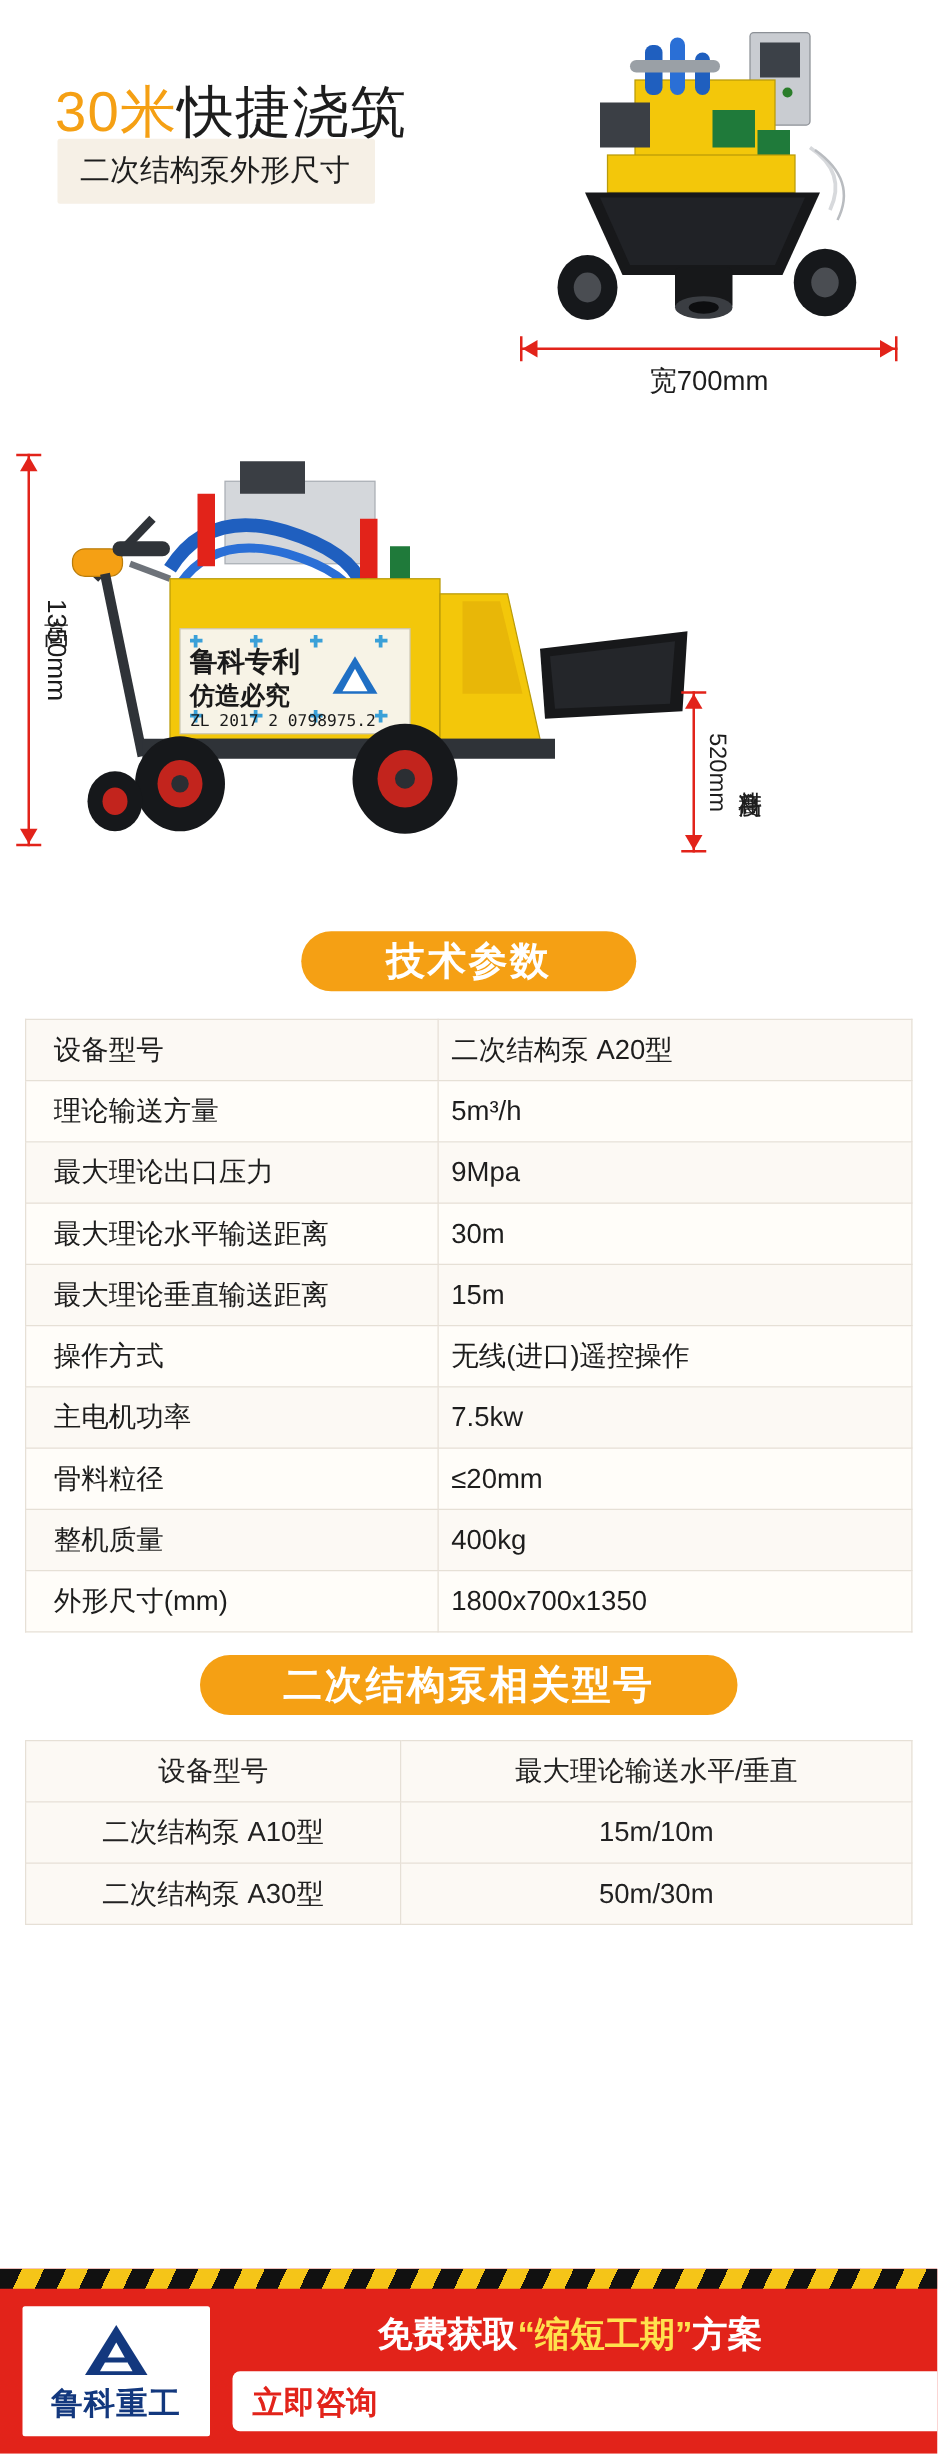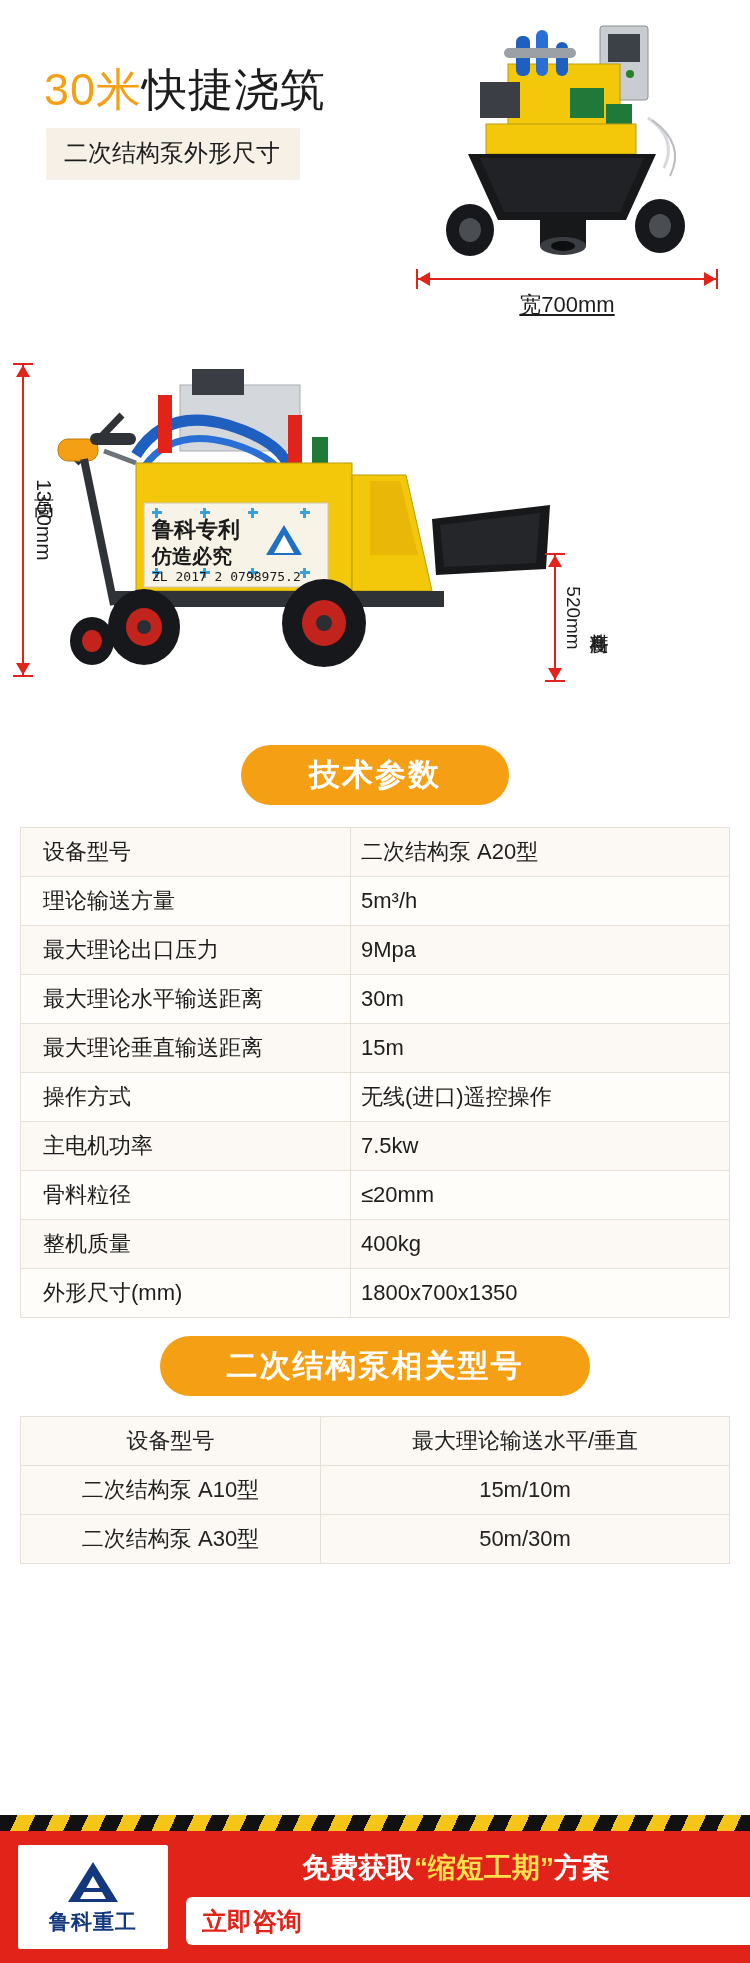--- a/index.html
+++ b/index.html
@@ -15,21 +15,21 @@
   
   .header { position: relative; height: 355px; }
   .title-main {
     position: absolute; left: 44px; top: 60px;
     font-size: 45px; font-weight: normal; letter-spacing: 1px;
     white-space: nowrap;
   }
   .title-main .num { color: #f5a014; }
   .title-main .rest { color: #1d1d1d; }
   .subtitle {
-    position: absolute; left: 46px; top: 128px;
+    position: absolute; left: 46px; top: 111px;
     background: #f6f0e6;
     color: #1d1d1d;
     font-size: 24px;
     padding: 9px 20px 11px 18px;
     border-radius: 2px;
     white-space: nowrap;
   }
 
   
   .photo-top {
@@ -47,21 +47,21 @@
   .dim-cap-l, .dim-cap-r { position: absolute; top: 1px; width: 2px; height: 20px; background: #e2231a; }
   .dim-cap-l { left: 8px; } .dim-cap-r { right: 8px; }
   .arrow-l, .arrow-r {
     position: absolute; top: 4px; width: 0; height: 0;
     border-top: 7px solid transparent; border-bottom: 7px solid transparent;
   }
   .arrow-l { left: 10px; border-right: 12px solid #e2231a; }
   .arrow-r { right: 10px; border-left: 12px solid #e2231a; }
   .dim-width .label {
     position: absolute; top: 22px; width: 100%; text-align: center;
-    font-size: 22px; color: #1d1d1d; text-decoration: underline;
+    font-size: 22px; color: #1d1d1d;
   }
 
   
   .side-block { position: relative; height: 390px; }
   .photo-side {
     position: absolute; left: 40px; top: 0px; width: 530px; height: 340px;
     overflow: hidden;
   }
 
   
@@ -94,21 +94,21 @@
   .dim-hopper .vlabel2 { position:absolute; left: 46px; top: 50%; transform: translateY(-50%);
     writing-mode: vertical-rl; font-size: 19px; color:#1d1d1d; white-space: nowrap; }
 
   
   .dim-length { position: absolute; left: 60px; top: 330px; width: 470px; height: 58px; }
   .dim-length .label { position: absolute; top: 22px; width: 100%; text-align: center; font-size: 22px; }
 
   
   .pill {
     margin: 0 auto;
-    width: 268px; height: 60px;
+    width: 268px; height: 48px;
     background: #f5a014;
     border-radius: 31px;
     color: #fff; font-size: 31px; font-weight: bold;
     display: flex; align-items: center; justify-content: center;
     letter-spacing: 2px;
   }
   .pill.wide { width: 430px; }
 
   
   table.spec {
@@ -151,21 +151,21 @@
   .footer-logo {
     position: absolute; left: 18px; top: 30px; width: 150px; height: 104px;
     background: #fff;
     display: flex; flex-direction: column; align-items: center; justify-content: center;
     border-radius: 2px;
   }
   .logo-mark {
     width: 58px; height: 48px;
     display: flex; align-items: center; justify-content: center;
   }
-  .logo-text { font-size: 21px; font-weight: bold; color: #13387e; margin-top: 2px; letter-spacing: 1px;}
+  .logo-text { font-size: 25px; font-weight: bold; color: #13387e; margin-top: 2px; letter-spacing: 1px;}
   .footer-line1 {
     position: absolute; left: 176px; top: 34px; width: 560px;
     text-align: center; color: #fff; font-size: 28px; font-weight: bold;
     white-space: nowrap;
   }
   .footer-line1 .hl { color: #ffe14d; }
   .footer-cta {
     position: absolute; left: 186px; top: 82px; width: 628px; height: 48px;
     background: #fff; border-radius: 6px;
     display: flex; align-items: center;

